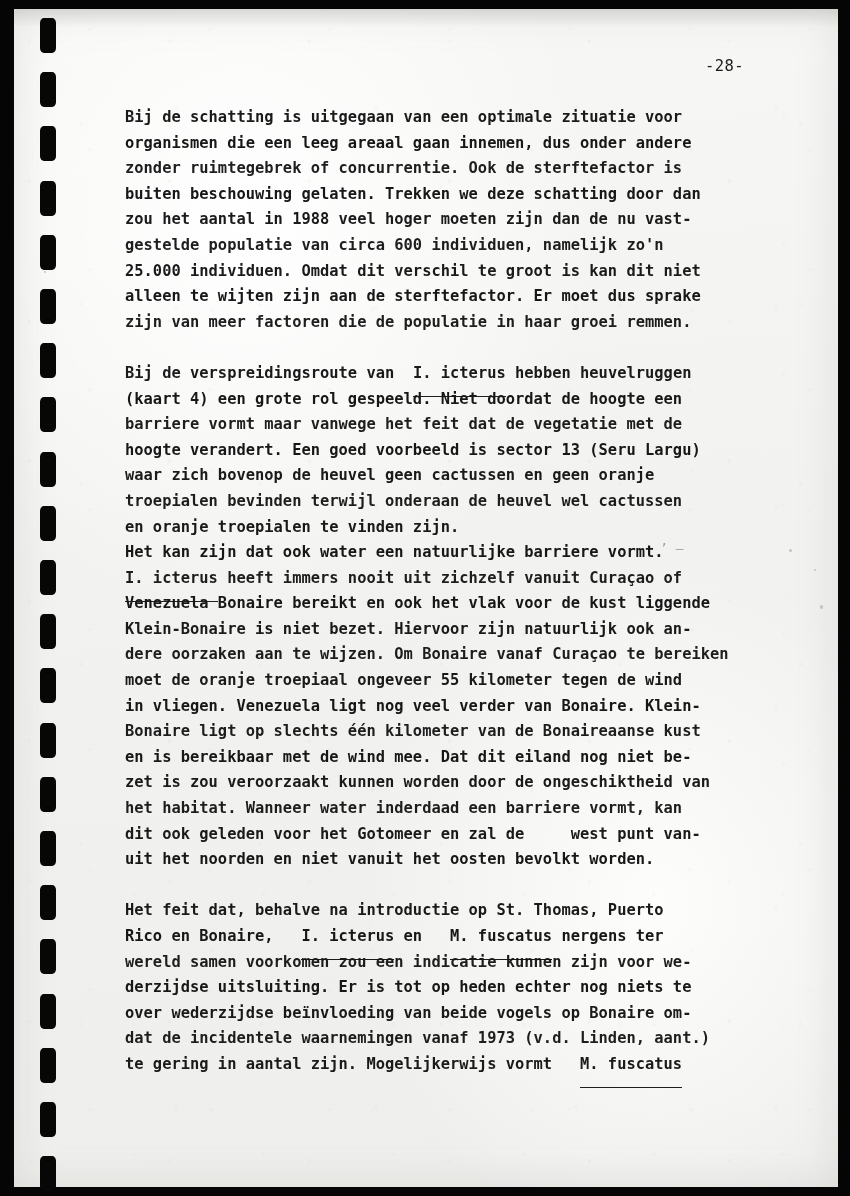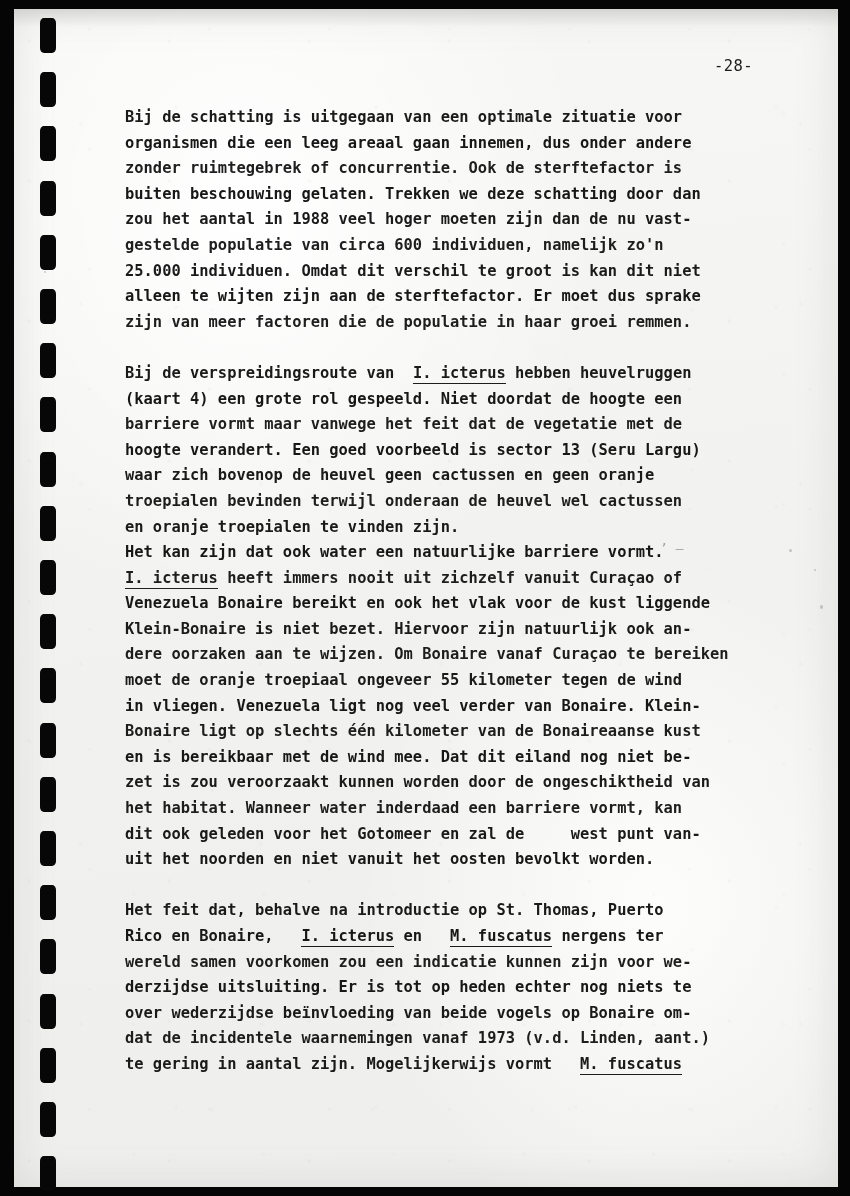--- a/index.html
+++ b/index.html
@@ -74,21 +74,21 @@
     width: 16px;
     height: 35px;
     background: #070707;
     border-radius: 4px / 5px;
   }
 
   
   .page-number {
     position: absolute;
     top: 48px;
-    right: 85px;
+    right: 94px;
     font-family: "DejaVu Sans Mono", monospace;
     font-size: 15.5px;
     letter-spacing: .4px;
     color: #1c1c1c;
   }
 
   .typescript {
     position: absolute;
     left: 111px;
     top: 96px;
@@ -101,21 +101,21 @@
     white-space: pre-wrap;
   }
   .para { margin: 0 0 0 0; }
   .para + .para { margin-top: 25.6px; }
 
   .line { display: block; white-space: pre; font-weight: bold; }
 
   
   .sp {
     border-bottom: 1.4px solid #1a1a1a;
-    padding-bottom: 1px;
+    padding-bottom: 14px;
   }
 
   
   .typescript .line:nth-child(odd) { opacity: .985; }
   .typescript .line:nth-child(3n)  { opacity: .97; }
 
   
   .speckle {
     position: absolute;
     background: rgba(120,120,116,.38);

